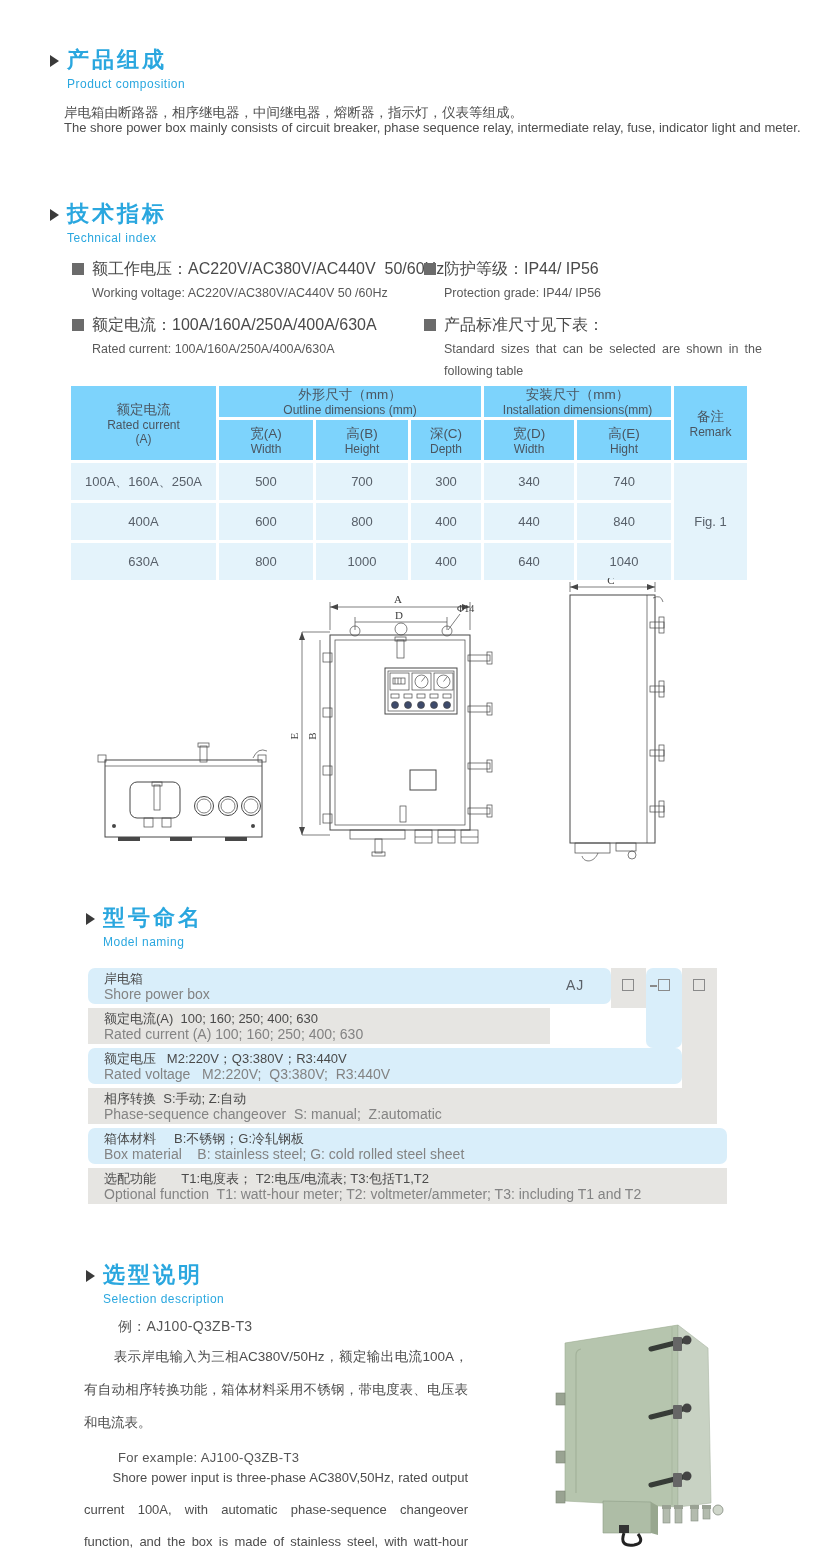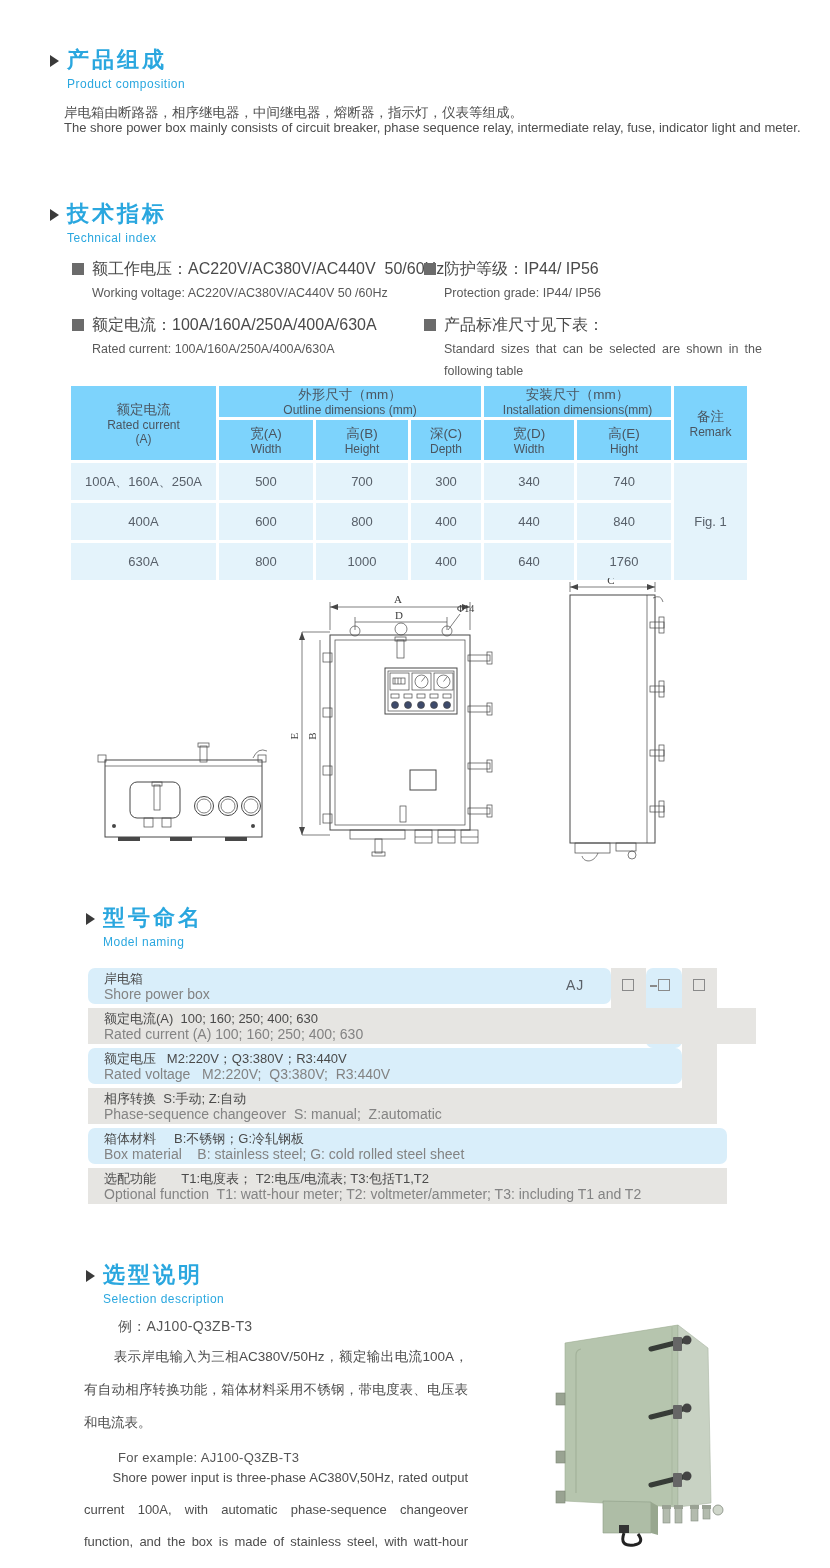--- a/index.html
+++ b/index.html
@@ -175,21 +175,21 @@
         <td>400</td>
         <td>440</td>
         <td>840</td>
       </tr>
       <tr class="body-row">
         <td>630A</td>
         <td>800</td>
         <td>1000</td>
         <td>400</td>
         <td>640</td>
-        <td>1760</td>
+        <td>1040</td>
       </tr>
     </tbody>
   </table>
 
   <svg class="fig" width="700" height="310" viewBox="0 0 700 310">
 
     <g>
       <rect class="ln" x="35" y="182" width="157" height="77"></rect>
       <line class="lnt" x1="35" y1="188" x2="192" y2="188"></line>
       <rect class="lnt" x="28" y="177" width="8" height="7"></rect>
@@ -345,21 +345,21 @@
   <div class="ladder">
 
     <div class="mcol bg-gray" style="left:523px; width:35px; height:40px;"></div>
     <div class="mcol bg-blue" style="left:558px; width:36px; height:80px;"></div>
     <div class="mcol bg-gray" style="left:594px; width:35px; height:120px;"></div>
 
     <div class="mrow bg-blue" style="top:0; width:523px;">
       <span class="cn">岸电箱</span>
       <span class="en">Shore power box</span>
     </div>
-    <div class="mrow bg-gray" style="top:40px; width:668px;">
+    <div class="mrow bg-gray" style="top:40px; width:462px;">
       <span class="cn">额定电流(A)  100; 160; 250; 400; 630</span>
       <span class="en">Rated current (A) 100; 160; 250; 400; 630</span>
     </div>
     <div class="mrow bg-blue" style="top:80px; width:594px;">
       <span class="cn">额定电压   M2:220V；Q3:380V；R3:440V</span>
       <span class="en">Rated voltage   M2:220V;  Q3:380V;  R3:440V</span>
     </div>
     <div class="mrow bg-gray" style="top:120px; width:629px;">
       <span class="cn">相序转换  S:手动; Z:自动</span>
       <span class="en">Phase-sequence changeover  S: manual;  Z:automatic</span>

